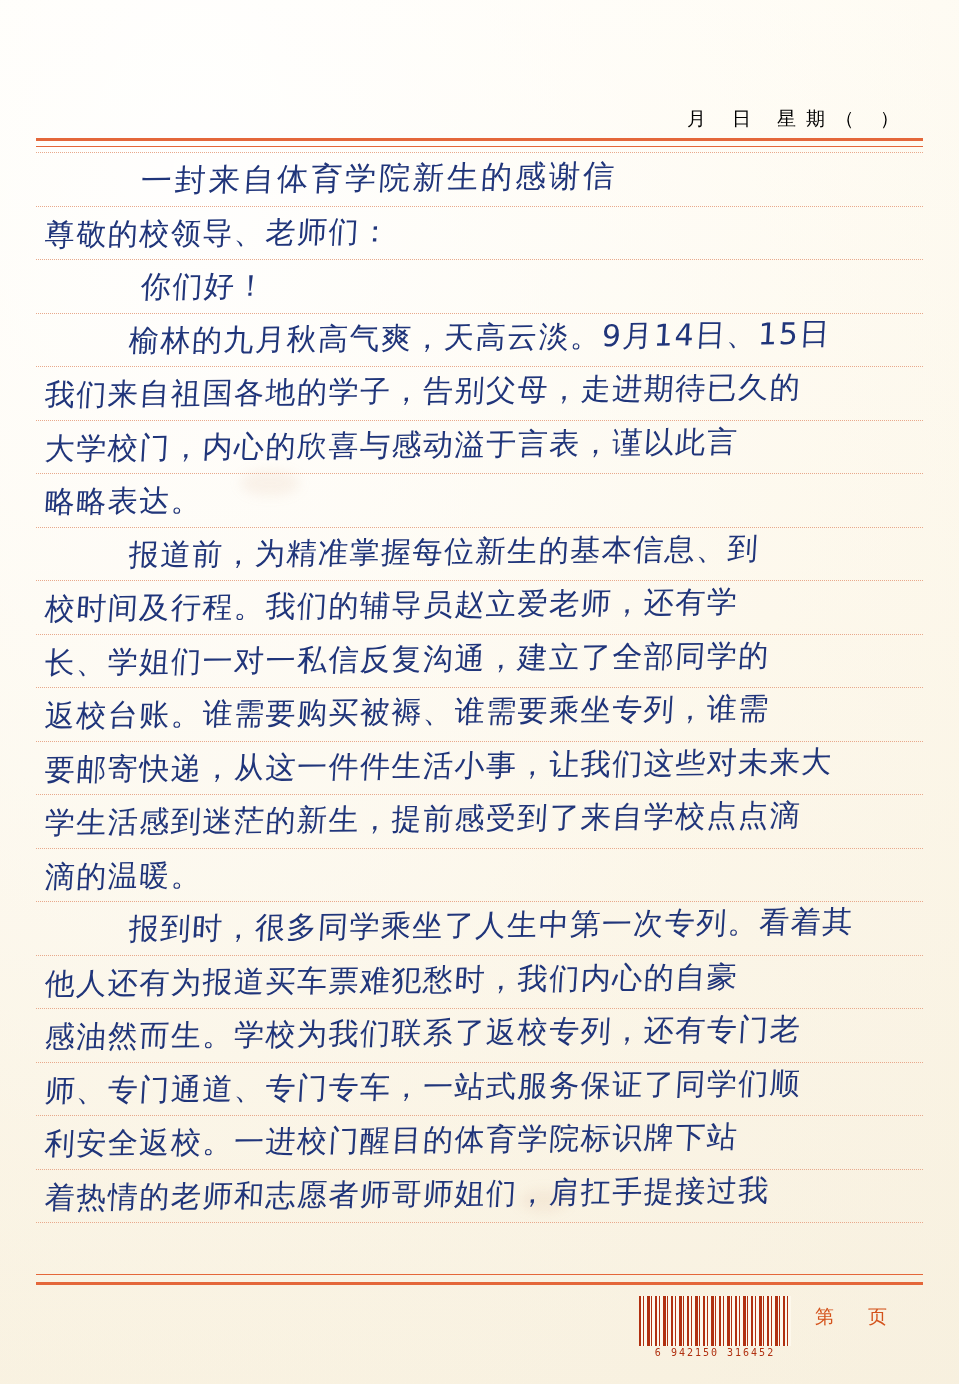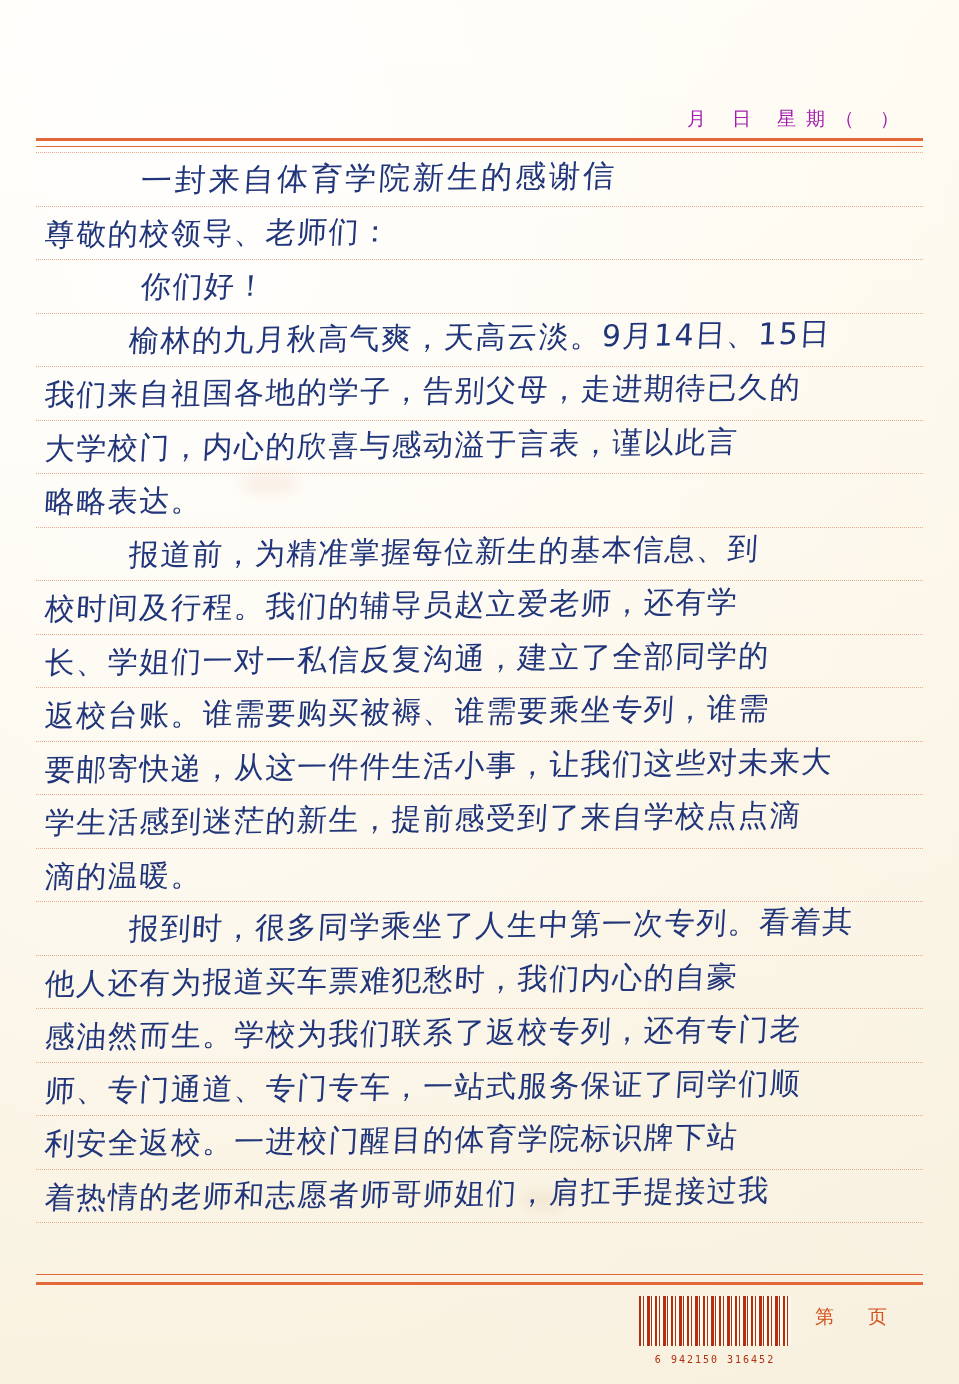--- a/index.html
+++ b/index.html
@@ -39,21 +39,21 @@
     top: 0;
     width: 887px;
     height: 40px;
     display: flex;
     align-items: flex-end;
     justify-content: flex-end;
     padding-right: 14px;
     box-sizing: border-box;
   }
   .header-date {
-    color: #a21caf;
+    color: #000000;
     font-size: 19px;
     letter-spacing: 10px;
     font-family: "DejaVu Sans", sans-serif;
     white-space: nowrap;
     padding-bottom: 4px;
   }
   .rule-double {
     position: absolute;
     left: 0;
     width: 887px;
@@ -166,21 +166,20 @@
   .barcode-digits {
     position: absolute;
     right: 132px;
     top: 51px;
     width: 152px;
     text-align: center;
     color: #b03010;
     font-size: 10px;
     letter-spacing: 2px;
     font-family: "DejaVu Sans Mono", monospace;
-    margin-top: 7px;
   }
   .page-number {
     position: absolute;
     right: 22px;
     top: 8px;
     color: #d4531c;
     font-size: 19px;
     letter-spacing: 14px;
   }
   

